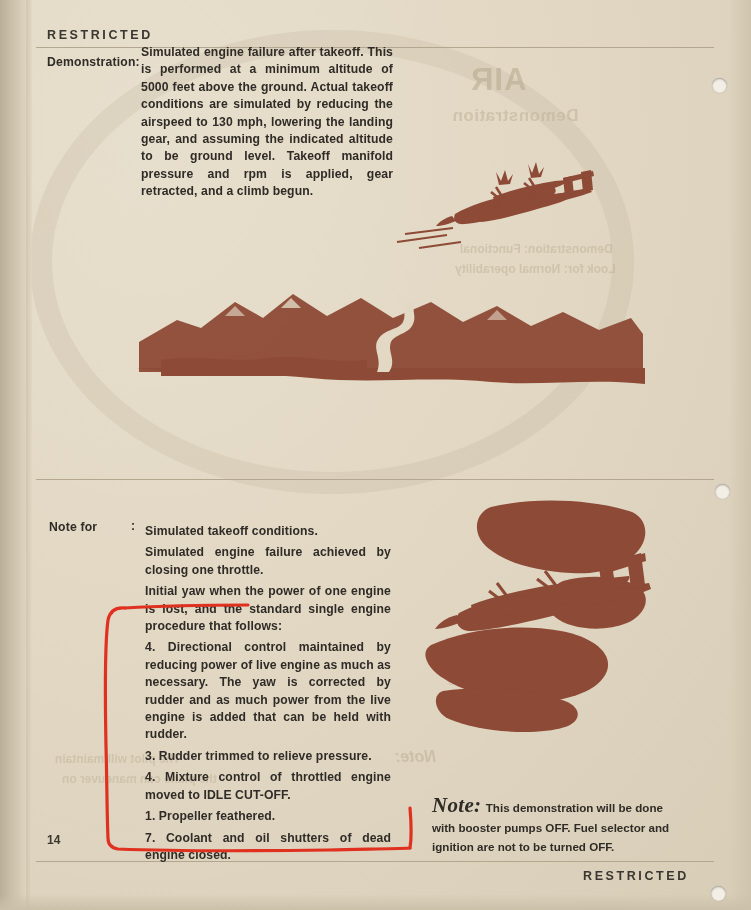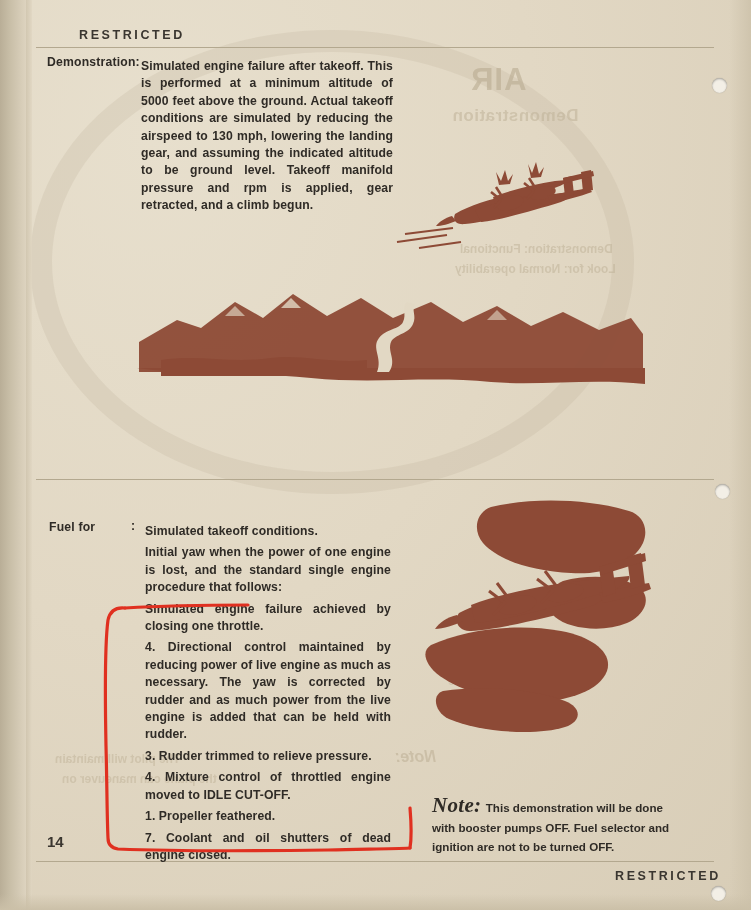--- a/index.html
+++ b/index.html
@@ -127,28 +127,27 @@
     pointer-events: none;
   }
 
   
   .restricted {
     position: absolute;
     font-size: 12.5px;
     font-weight: bold;
     letter-spacing: 2.6px;
     color: #3a3630;
-    margin-left: 32px;
   }
   #restricted-top { left: 47px; top: 28px; }
   #restricted-bottom { left: 583px; top: 869px; }
   #page-number {
     position: absolute;
     left: 47px; top: 833px;
-    font-size: 15px;
+    font-size: 12px;
     font-weight: bold;
     color: #3a3630;
   }
 
   .label {
     position: absolute;
     font-size: 12.2px;
     font-weight: bold;
     color: #2f2b26;
     letter-spacing: .2px;
@@ -159,21 +158,21 @@
 
   .bodytext {
     position: absolute;
     font-size: 12.2px;
     font-weight: bold;
     color: #2f2b26;
     line-height: 17.4px;
     letter-spacing: .1px;
   }
   #demonstration-text {
-    left: 141px; top: 58px;
+    left: 141px; top: 44px;
     width: 252px;
     text-align: justify;
     text-align-last: left;
   }
   #lookfor-text {
     left: 141px; top: 519px;
     width: 254px;
     text-align: justify;
     text-align-last: left;
   }
@@ -246,26 +245,26 @@
   <div class="rule" id="rule-mid"></div>
   <div class="rule" id="rule-bot"></div>
 
   <div class="restricted" id="restricted-top">RESTRICTED</div>
   <div class="restricted" id="restricted-bottom">RESTRICTED</div>
   <div id="page-number">14</div>
 
   <div class="label" id="demonstration-label">Demonstration:</div>
   <div class="bodytext" id="demonstration-text">Simulated engine failure after takeoff. This is performed at a minimum altitude of 5000 feet above the ground. Actual takeoff conditions are simulated by reducing the airspeed to 130 mph, lowering the landing gear, and assuming the indicated altitude to be ground level. Takeoff manifold pressure and rpm is applied, gear retracted, and a climb begun.</div>
 
-  <div class="label" id="lookfor-label">Fuel for</div>
+  <div class="label" id="lookfor-label">Note for</div>
   <div class="label" id="lookfor-colon">:</div>
   <div class="bodytext" id="lookfor-text">
     <p>Simulated takeoff conditions.</p>
+    <p>Simulated engine failure achieved by closing one throttle.</p>
     <p>Initial yaw when the power of one engine is lost, and the standard single engine procedure that follows:</p>
-    <p>Simulated engine failure achieved by closing one throttle.</p>
     <p>4. Directional control maintained by reducing power of live engine as much as necessary. The yaw is corrected by rudder and as much power from the live engine is added that can be held with rudder.</p>
     <p>3. Rudder trimmed to relieve pressure.</p>
     <p>4. Mixture control of throttled engine moved to IDLE CUT-OFF.</p>
     <p>1. Propeller feathered.</p>
     <p>7. Coolant and oil shutters of dead engine closed.</p>
   </div>
 
   <div id="note-block">
     <span id="note-word">Note:</span>
     <span id="note-text">This demonstration will be done with booster pumps OFF. Fuel selector and ignition are not to be turned OFF.</span>

